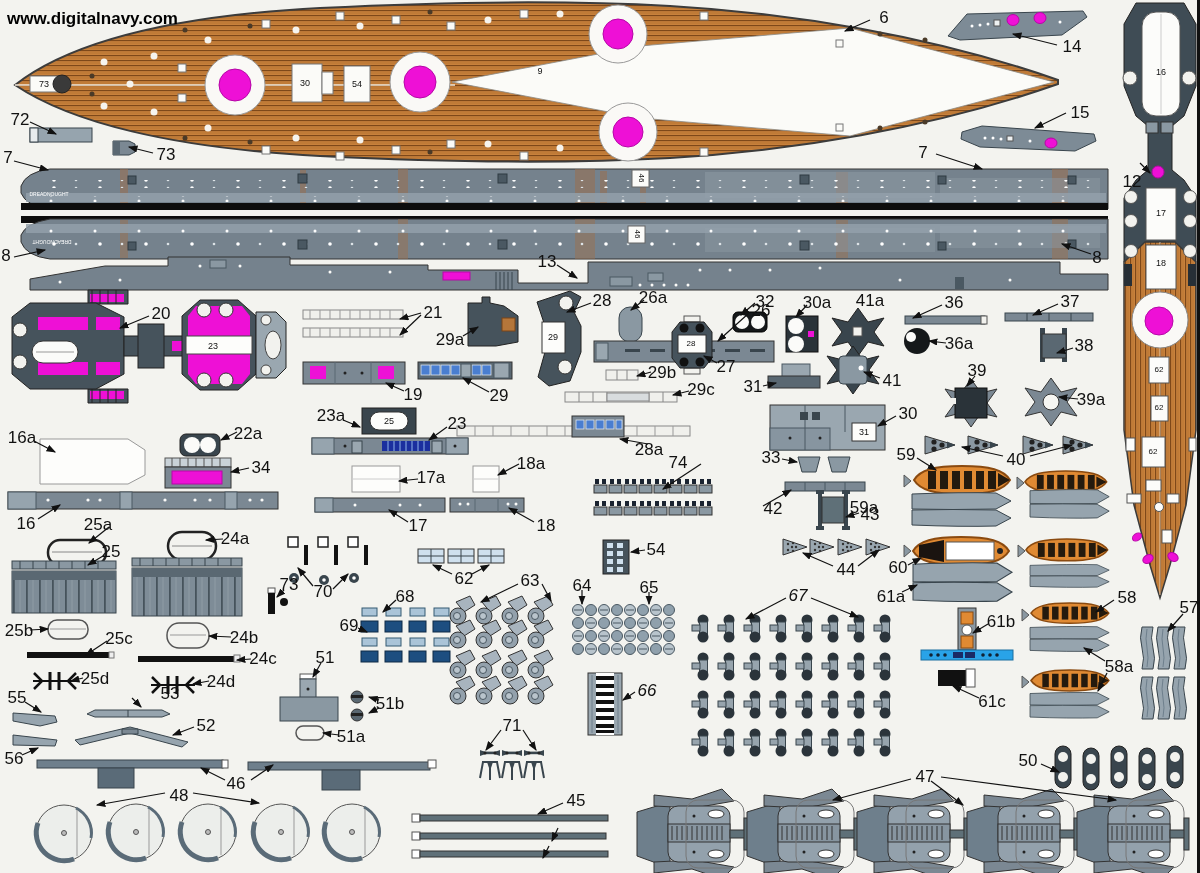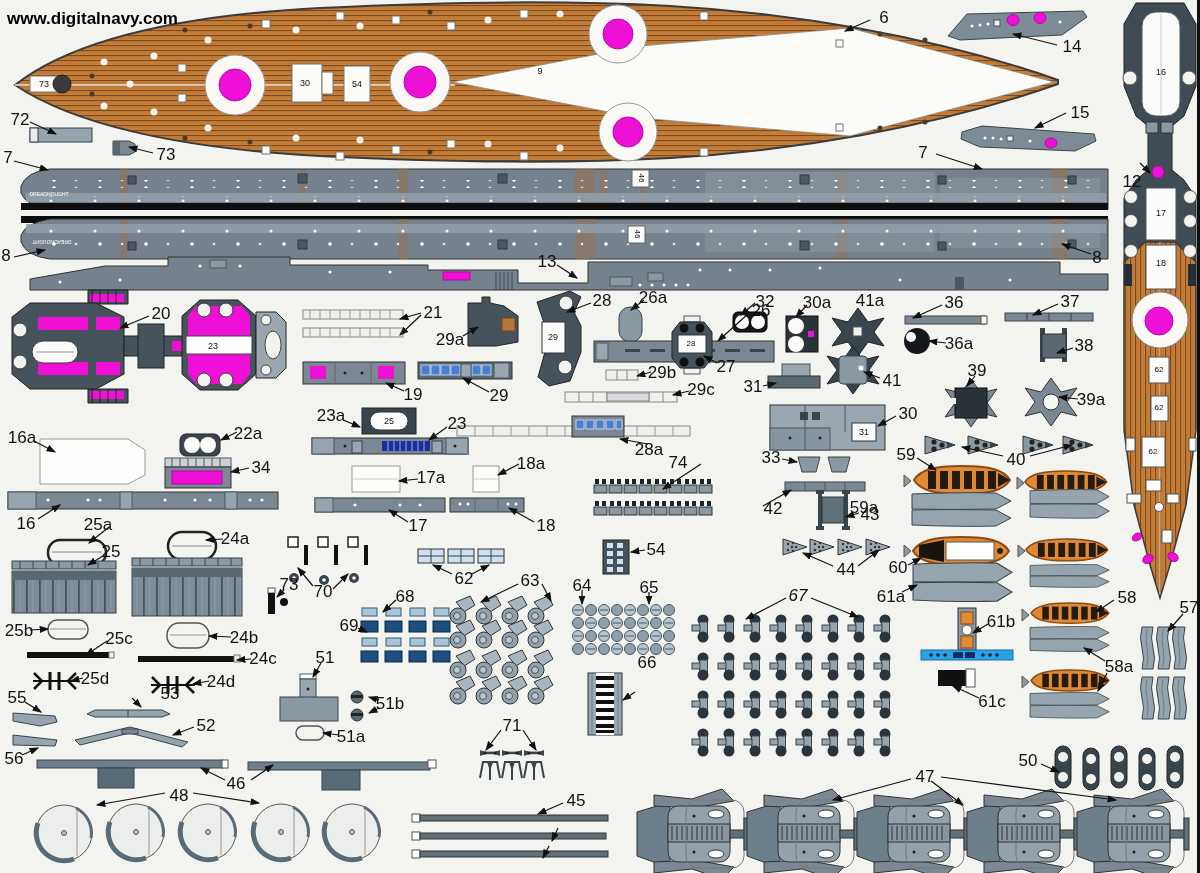--- a/index.html
+++ b/index.html
@@ -1192,21 +1192,21 @@
       <div class="lbl" style="left: 119px; top: 638px; transform: translate(-50%, -50%);">25c</div>
       <div class="lbl" style="left: 244px; top: 637px; transform: translate(-50%, -50%);">24b</div>
       <div class="lbl" style="left: 263px; top: 658px; transform: translate(-50%, -50%);">24c</div>
       <div class="lbl" style="left: 95px; top: 678px; transform: translate(-50%, -50%);">25d</div>
       <div class="lbl" style="left: 221px; top: 681px; transform: translate(-50%, -50%);">24d</div>
       <div class="lbl" style="left: 405px; top: 596px; transform: translate(-50%, -50%); text-align: center;">68</div>
       <div class="lbl" style="left: 349px; top: 625px; transform: translate(-50%, -50%);">69</div>
       <div class="lbl" style="left: 323px; top: 591px; transform: translate(-50%, -50%);">70</div>
       <div class="lbl" style="left: 289px; top: 584px; transform: translate(-50%, -50%);">73</div>
       <div class="lbl" style="left: 325px; top: 657px; transform: translate(-50%, -50%);">51</div>
-      <div class="lbl" style="left: 647px; top: 662px; transform: translate(-50%, -50%);">66</div>
+      <div class="lbl" style="left: 647px; top: 690px; transform: translate(-50%, -50%); font-style: italic;">66</div>
       <div class="lbl" style="left: 992px; top: 701px; transform: translate(-50%, -50%);">61c</div>
       <div class="lbl" style="left: 17px; top: 697px; transform: translate(-50%, -50%);">55</div>
       <div class="lbl" style="left: 132px; top: 693px; transform: translate(-50%, -50%); margin-left: 38px;">53</div>
       <div class="lbl" style="left: 14px; top: 758px; transform: translate(-50%, -50%);">56</div>
       <div class="lbl" style="left: 206px; top: 725px; transform: translate(-50%, -50%);">52</div>
       <div class="lbl" style="left: 390px; top: 703px; transform: translate(-50%, -50%);">51b</div>
       <div class="lbl" style="left: 351px; top: 736px; transform: translate(-50%, -50%);">51a</div>
       <div class="lbl" style="left: 236px; top: 783px; transform: translate(-50%, -50%);">46</div>
       <div class="lbl" style="left: 512px; top: 725px; transform: translate(-50%, -50%);">71</div>
       <div class="lbl" style="left: 179px; top: 795px; transform: translate(-50%, -50%);">48</div>

